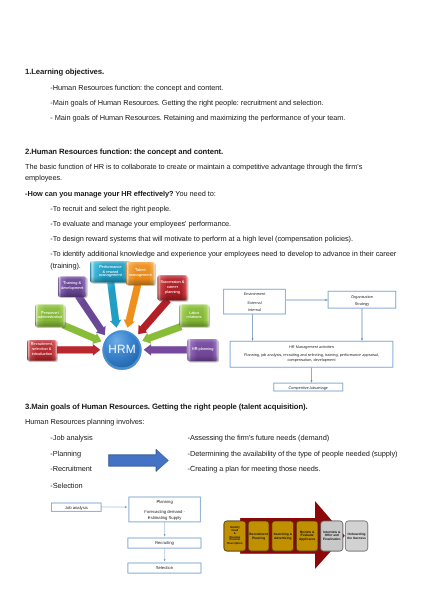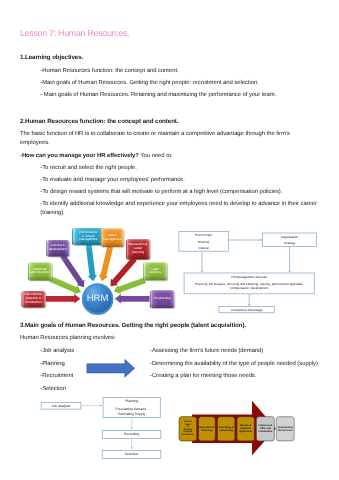--- a/index.html
+++ b/index.html
@@ -3,21 +3,21 @@
 <meta charset="utf-8">
 <style>
   html,body{margin:0;padding:0;}
   body{width:339px;height:480px;background:#ffffff;font-family:"Liberation Sans",sans-serif;overflow:hidden;
        -webkit-font-smoothing:antialiased;text-rendering:geometricPrecision;}
   .page{position:relative;width:339px;height:480px;background:#fff;transform:translateZ(0);will-change:transform;}
   .title{position:absolute;left:20px;top:27.6px;color:#f08cc5;font-size:8.8px;letter-spacing:-0.25px;white-space:nowrap;}
   .hd{position:absolute;font-weight:bold;font-size:6.2px;color:#1a1a1a;white-space:nowrap;letter-spacing:-0.08px;}
   .tx{position:absolute;font-size:5.9px;color:#1a1a1a;white-space:nowrap;letter-spacing:-0.05px;}
   .tx b{font-weight:bold;}
-  .hrmwrap{position:absolute;left:15px;top:218px;width:170px;height:100px;}
+  .hrmwrap{position:absolute;left:15px;top:199px;width:170px;height:100px;}
   .hrmwrap svg{position:absolute;left:0;top:0;}
   .hrmcenter{position:absolute;left:52.6px;top:72.8px;width:60px;height:16px;display:flex;align-items:center;justify-content:center;color:#eaf4ff;font-size:9.5px;letter-spacing:0.1px;}
   .modelwrap{position:absolute;left:178px;top:225px;width:145px;height:95px;}
   .modelwrap svg{position:absolute;left:0;top:0;}
   .mbt{position:absolute;display:flex;align-items:center;justify-content:center;text-align:center;font-size:3.05px;color:#1e1e1e;letter-spacing:0.01px;}
   .parrowwrap{position:absolute;left:176px;top:398px;width:124px;height:60px;}
   .parrowwrap svg{position:absolute;left:0;top:0;}
   .pst{position:absolute;white-space:pre-line;display:flex;align-items:center;justify-content:center;text-align:center;font-size:2.55px;line-height:1.22;color:#141414;font-weight:bold;padding:0 0.6px;box-sizing:border-box;}
   .pst-sm{font-size:2.2px;line-height:1.18;}
   .bluearrow{position:absolute;left:84px;top:355px;}
@@ -25,21 +25,20 @@
   .flowwrap svg{position:absolute;left:0;top:0;}
   .fbt{position:absolute;display:flex;align-items:center;justify-content:center;text-align:center;font-size:3.35px;color:#1e1e1e;}
   .mbt2{white-space:normal;font-size:3.05px;line-height:1.35;display:block;height:auto;}
   .hrmlbl{position:absolute;color:#fff;font-size:3.1px;line-height:1.25;display:flex;align-items:center;justify-content:center;text-align:center;white-space:pre-line;letter-spacing:0.02px;}
 </style>
 </head>
 <body>
 
 <div class="page">
 
-  <div class="title">Lesson 7: Human Resources.</div>
 
   <div class="hd" style="left:20px;top:53.70px;">1.Learning objectives.</div>
   <div class="tx" style="left:40.3px;top:67.90px;">-Human Resources function: the concept and content.</div>
   <div class="tx" style="left:40.3px;top:79.70px;">-Main goals of Human Resources. Getting the right people: recruitment and selection.</div>
   <div class="tx" style="left:40.3px;top:91.50px;">- Main goals of Human Resources. Retaining and maximizing the performance of your team.</div>
 
   <div class="hd" style="left:20px;top:117.70px;">2.Human Resources function: the concept and content.</div>
   <div class="tx" style="left:20px;top:131.20px;">The basic function of HR is to collaborate to create or maintain a competitive advantage through the firm's</div>
   <div class="tx" style="left:20px;top:140.00px;">employees.</div>
   <div class="tx" style="left:20px;top:152.70px;"><b>-How can you manage your HR effectively?</b><span> You need to:</span></div>

